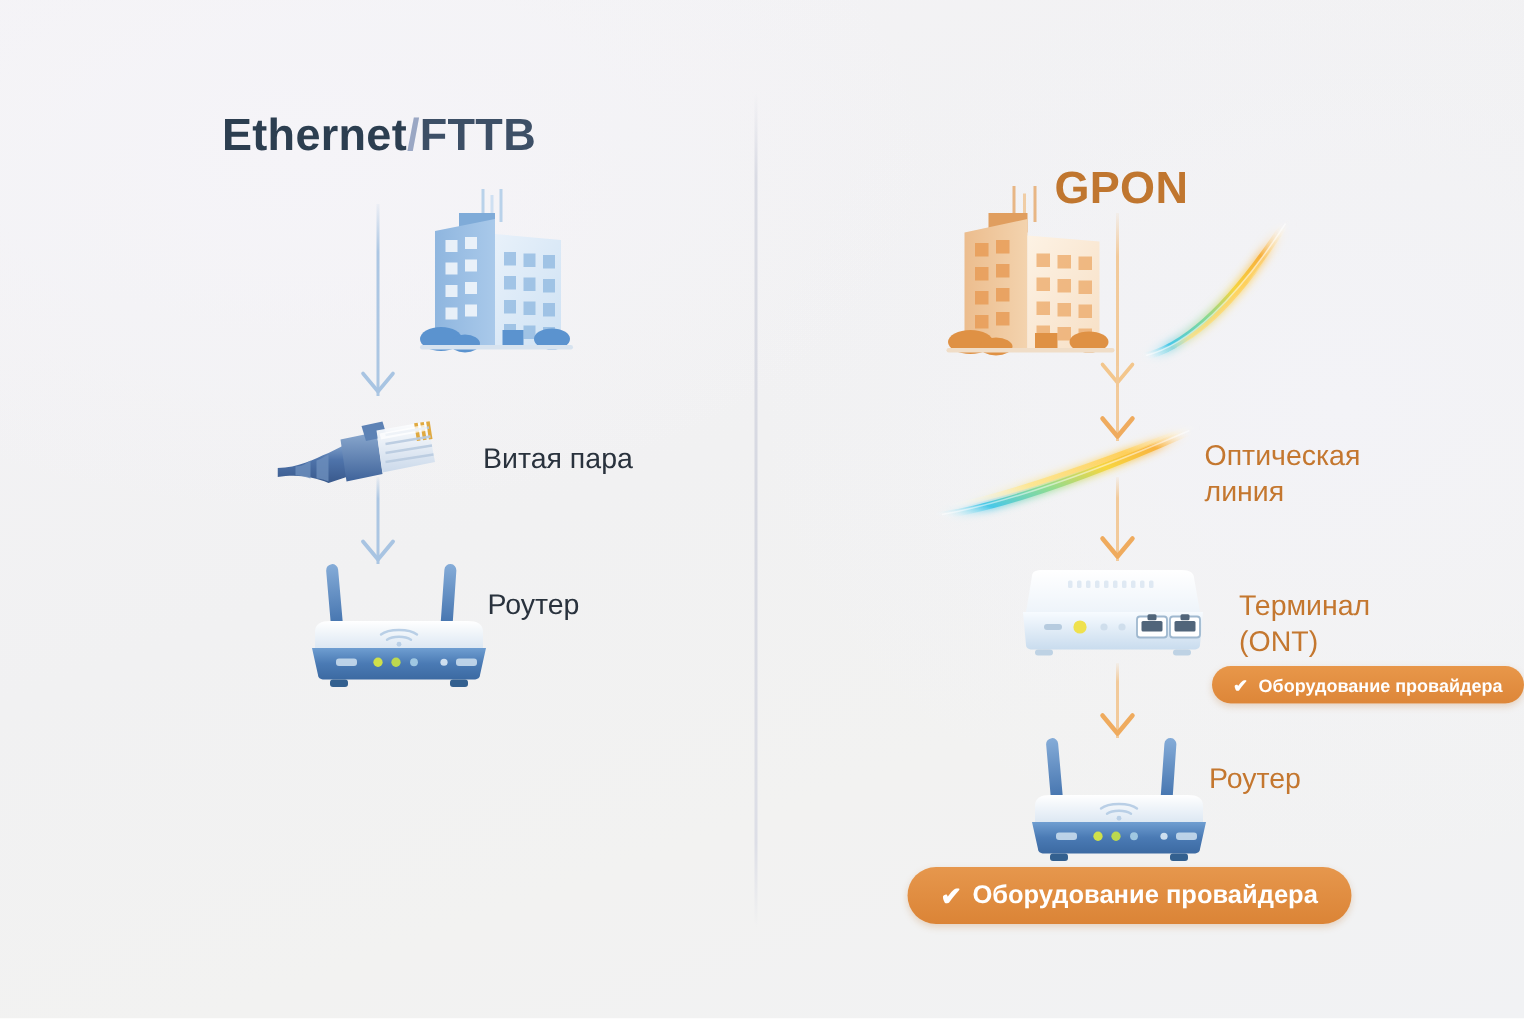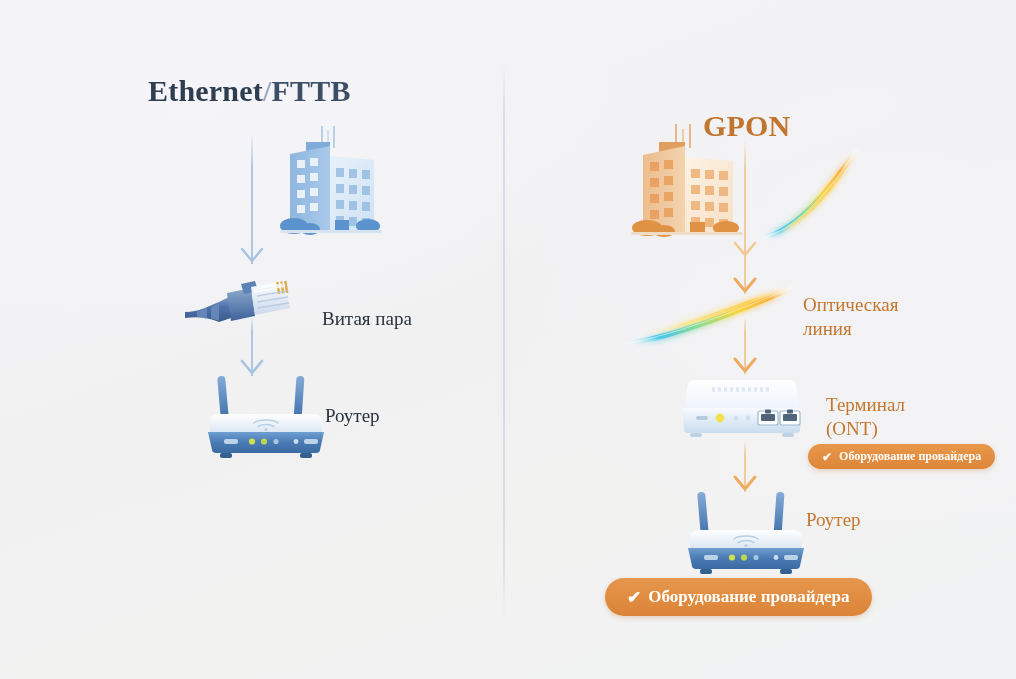--- a/index.html
+++ b/index.html
@@ -9,21 +9,21 @@
   }
   #canvas {
     position: relative;
     width: 1016px;
     height: 679px;
     overflow: hidden;
     background:
       radial-gradient(ellipse 70% 60% at 20% 15%, #f5f4f8 0%, rgba(245,244,248,0) 60%),
       radial-gradient(ellipse 60% 70% at 88% 40%, #f3f3f7 0%, rgba(243,243,247,0) 65%),
       linear-gradient(160deg, #f4f3f6 0%, #f1f1f2 45%, #f2f2f1 70%, #f1f2f4 100%);
-    font-family: Liberation Serif, serif;
+    font-family: Liberation Sans, sans-serif;
     -webkit-font-smoothing: antialiased;
   }
 
   
   .divider {
     position: absolute;
     left: 503px;
     top: 62px;
     width: 2px;
     height: 556px;
@@ -48,21 +48,21 @@
   .title-left .seg2 { color: #3d4f66; }
   .title-right { left: 703px; top: 74px; color: #c0762f; margin-top: 35px; }
 
   
   .label {
     position: absolute;
     font-size: 19px;
     white-space: nowrap;
     line-height: 1.25;
   }
-  .label-blue { color: #29323d; margin-top: 12px; }
+  .label-blue { color: #29323d; }
   .label-orange { color: #c4772f; }
 
   #lbl-twisted { left: 322px; top: 295px; }
   #lbl-router-left { left: 325px; top: 392px; }
   #lbl-optical { left: 803px; top: 293px; }
   #lbl-terminal { left: 826px; top: 393px; }
   #lbl-router-right { left: 806px; top: 508px; }
 
   
   .arrow { position: absolute; }

